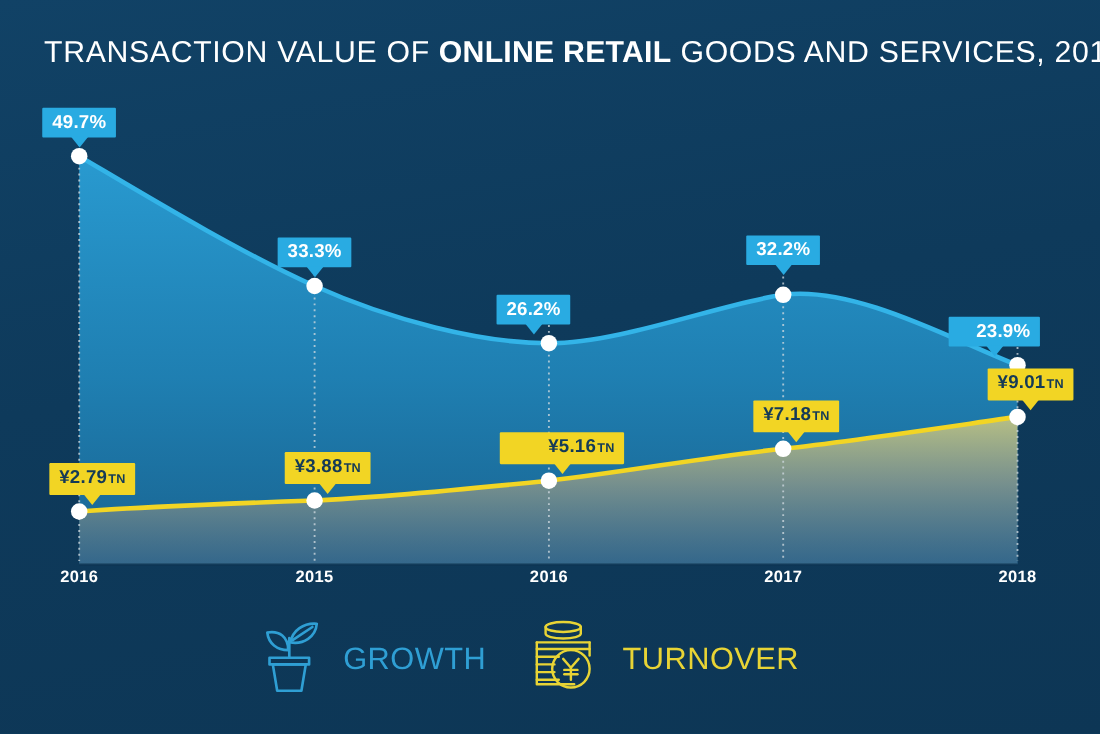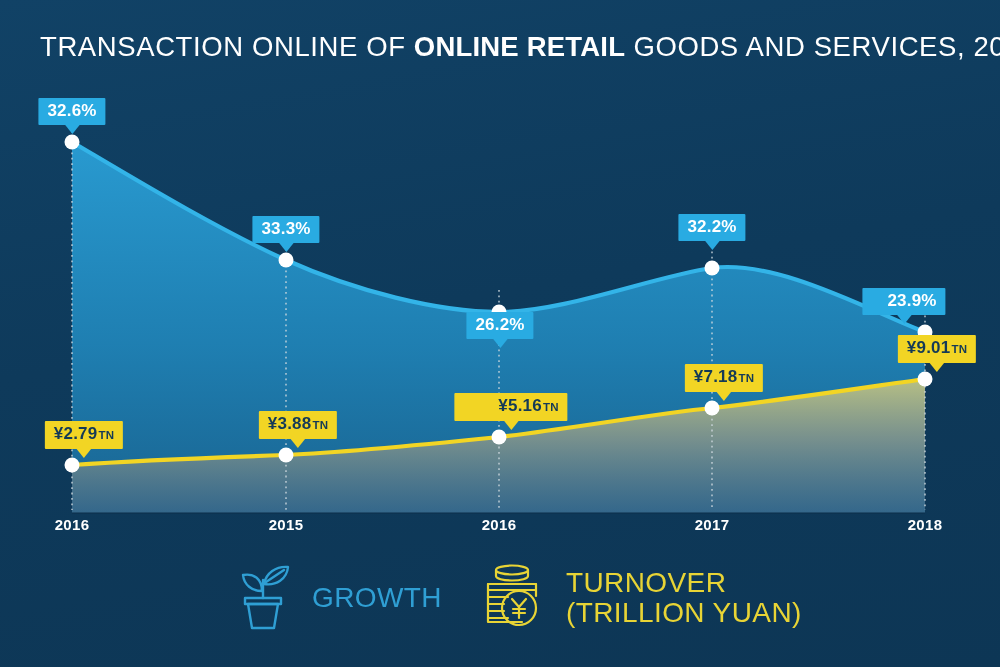--- a/index.html
+++ b/index.html
@@ -133,21 +133,21 @@
   }
   .legend-text.blue { color: #2f9fd4; }
   .legend-text.yellow { color: #e8d435; }
   .legend-icon { flex: 0 0 auto; }
 </style>
 </head>
 <body>
 
 <div id="stage">
 
-  <div class="title"><span>TRANSACTION ONLINE OF </span><span class="t-strong">ONLINE RETAIL</span><span> GOODS AND SERVICES, 2014 - 2018</span></div>
+  <div class="title"><span>TRANSACTION VALUE OF </span><span class="t-strong">ONLINE RETAIL</span><span> GOODS AND SERVICES, 2014 - 2018</span></div>
 
   <svg id="plot" viewBox="0 0 1000 667">
     <defs>
       <linearGradient id="gradGrowth" x1="0" y1="0" x2="0" y2="1">
         <stop offset="0" stop-color="#2a9fd6" stop-opacity="0.95"></stop>
         <stop offset="0.55" stop-color="#2188bd" stop-opacity="0.88"></stop>
         <stop offset="1" stop-color="#1c6f9f" stop-opacity="0.80"></stop>
       </linearGradient>
       <linearGradient id="gradTurnover" x1="0" y1="0" x2="0" y2="1">
         <stop offset="0" stop-color="#d9cf7c" stop-opacity="0.82"></stop>
@@ -188,23 +188,23 @@
 
     <g fill="#ffffff">
       <circle cx="72" cy="465" r="7.5"></circle>
       <circle cx="286" cy="455" r="7.5"></circle>
       <circle cx="499" cy="437" r="7.5"></circle>
       <circle cx="712" cy="408" r="7.5"></circle>
       <circle cx="925" cy="379" r="7.5"></circle>
     </g>
   </svg>
 
-  <div class="bubble blue" style="left:72px;  top:98px;"><span>32.6%</span><span class="tail"></span></div>
+  <div class="bubble blue" style="left:72px;  top:98px;"><span>49.7%</span><span class="tail"></span></div>
   <div class="bubble blue" style="left:286px; top:216px;"><span>33.3%</span><span class="tail"></span></div>
-  <div class="bubble blue" style="left:500px; top:268px;margin-top:44px;"><span>26.2%</span><span class="tail"></span></div>
+  <div class="bubble blue" style="left:485px; top:268px;"><span>26.2%</span><span class="tail"></span></div>
   <div class="bubble blue" style="left:712px; top:214px;"><span>32.2%</span><span class="tail"></span></div>
   <div class="bubble blue" style="left:904px; top:288px;padding-left:25px;"><span>23.9%</span><span class="tail"></span></div>
 
   <div class="bubble yellow" style="left:72px;  top:421px;"><span>¥2.79</span><span class="unit">TN</span><span class="tail"></span></div>
   <div class="bubble yellow" style="left:286px; top:411px;"><span>¥3.88</span><span class="unit">TN</span><span class="tail"></span></div>
   <div class="bubble yellow" style="left:499px; top:393px;padding-left:44px;"><span>¥5.16</span><span class="unit">TN</span><span class="tail"></span></div>
   <div class="bubble yellow" style="left:712px; top:364px;"><span>¥7.18</span><span class="unit">TN</span><span class="tail"></span></div>
   <div class="bubble yellow" style="left:925px; top:335px;"><span>¥9.01</span><span class="unit">TN</span><span class="tail"></span></div>
 
   <div class="yearlab" style="left:72px;">2016</div>
@@ -254,18 +254,17 @@
 
           <circle cx="41" cy="48" r="17"></circle>
           <path d="M34,39 L41,47 L48,39"></path>
           <path d="M41,47 L41,58"></path>
           <path d="M35,49 L47,49"></path>
           <path d="M35,53 L47,53"></path>
         </svg>
       </span>
       <span class="legend-text yellow">
         <span style="display:block">TURNOVER</span>
-        <span style="display:block">(TRILLION YUAN)</span>
       </span>
     </div>
 
   </div>
 </div>
 
 </body></html>

